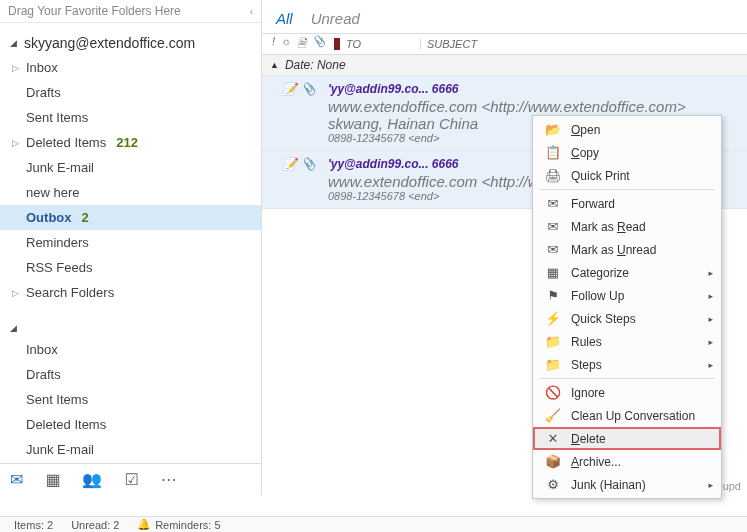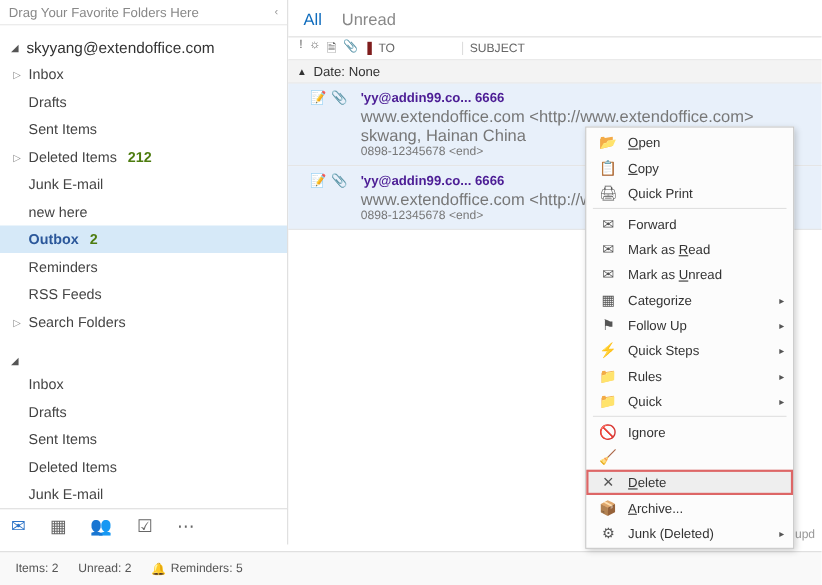--- a/index.html
+++ b/index.html
@@ -11,38 +11,38 @@
 .folder-tree { flex: 1; overflow: auto; padding-top: 8px; }
 .account { padding: 4px 10px; font-size: 14px; color: #333; cursor: pointer; display: flex; align-items: center; gap: 4px; }
 .account .caret { font-size: 9px; display: inline-block; width: 10px; color: #555; }
 .folder { padding: 5px 10px 5px 26px; font-size: 13px; color: #444; cursor: pointer; display: flex; align-items: center; gap: 4px; }
 .folder .caret { font-size: 9px; width: 10px; margin-left: -14px; color: #888; }
 .folder.selected { background: #d6e9f8; font-weight: 600; color: #2b579a; }
 .folder .count { color: #4d7c0f; font-weight: 600; margin-left: 6px; }
 .nav-icons { border-top: 1px solid #ddd; padding: 6px 10px; display: flex; gap: 22px; align-items: center; }
 .nav-icons span { font-size: 16px; color: #666; cursor: pointer; }
 .nav-icons span.active { color: #2b73c7; }
-.main { flex: 1; display: flex; flex-direction: column; }
+.main { flex: 1; display: flex; flex-direction: column; font-style: italic; }
 .filter-bar { padding: 10px 14px 6px; display: flex; gap: 18px; font-size: 15px; }
 .filter-bar .tab { color: #888; cursor: pointer; }
 .filter-bar .tab.active { color: #0f6cbd; }
 .col-header { display: flex; align-items: center; border-top: 1px solid #ddd; border-bottom: 1px solid #ddd; font-size: 11px; color: #666; background: #fff; height: 22px; }
 .col-header .iconcols { width: 72px; display: flex; gap: 6px; padding-left: 10px; }
-.col-header .to { width: 86px; border-left: 4px solid #7f1d1d; padding-left: 6px; }
+.col-header .to { width: 86px; border-left: 6px solid #7f1d1d; padding-left: 6px; }
 .col-header .subject { flex: 1; border-left: 1px solid #ddd; padding-left: 6px; }
 .group-header { background: #f3f3f3; border-bottom: 1px solid #e5e5e5; padding: 3px 8px; font-size: 12px; color: #333; display: flex; align-items: center; gap: 6px; }
 .group-header .gcaret { font-size: 9px; }
 .msg { border-bottom: 1px solid #e5e5e5; padding: 6px 8px 6px 20px; background: #e8f0fa; cursor: pointer; }
 .msg .row1 { display: flex; align-items: center; gap: 6px; }
 .msg .row1 .icons { display: flex; gap: 4px; font-size: 12px; color: #555; }
 .msg .row1 .to { color: #4c1d95; font-weight: 600; font-size: 12px; margin-left: 6px; }
 .msg .row2 { color: #777; font-size: 15px; padding-left: 46px; margin-top: 2px; }
 .msg .row3 { color: #777; font-size: 11px; padding-left: 46px; }
 .footer-note { position: absolute; right: 6px; bottom: 40px; color: #999; font-size: 11px; }
-.status-bar { position: absolute; left: 0; bottom: 0; width: 100%; height: 31px; border-top: 1px solid #ddd; background: #f9f9f9; display: flex; align-items: center; gap: 18px; padding: 0 14px; font-size: 11px; color: #555; }
+.status-bar { position: absolute; left: 0; bottom: 0; width: 100%; height: 16px; border-top: 1px solid #ddd; background: #f9f9f9; display: flex; align-items: center; gap: 18px; padding: 0 14px; font-size: 11px; color: #555; }
 .status-bar .rem { display: flex; align-items: center; gap: 4px; }
 .context-menu { position: absolute; left: 532px; top: 115px; width: 190px; background: #fcfcfc; border: 1px solid #c8c8c8; box-shadow: 2px 2px 6px rgba(0,0,0,0.2); padding: 2px 0; z-index: 100; }
 .cm-item { display: flex; align-items: center; padding: 4px 10px; font-size: 12px; color: #333; cursor: pointer; position: relative; }
 .cm-item .cm-icon { width: 20px; font-size: 13px; color: #555; text-align: center; margin-right: 8px; }
 .cm-item .cm-arrow { position: absolute; right: 8px; font-size: 9px; color: #555; }
 .cm-sep { height: 1px; background: #e0e0e0; margin: 2px 6px; }
 .cm-item.highlight { outline: 2px solid #d66; outline-offset: -2px; background: #eee; }
 .cm-item .ul { text-decoration: underline; }
 </style>
 </head>
@@ -221,37 +221,38 @@
       <span>Quick Steps</span>
       <span class="cm-arrow">▸</span>
     </div>
     <div class="cm-item">
       <span class="cm-icon">📁</span>
       <span>Rules</span>
       <span class="cm-arrow">▸</span>
     </div>
     <div class="cm-item">
       <span class="cm-icon">📁</span>
-      <span>Quick</span>
+      <span>Steps</span>
       <span class="cm-arrow">▸</span>
     </div>
     <div class="cm-sep"></div>
     <div class="cm-item">
       <span class="cm-icon">🚫</span>
       <span>Ignore</span>
     </div>
     <div class="cm-item">
       <span class="cm-icon">🧹</span>
+      <span>Clean Up Conversation</span>
     </div>
     <div class="cm-item highlight">
       <span class="cm-icon">✕</span>
       <span><span class="ul">D</span>elete</span>
     </div>
     <div class="cm-item">
       <span class="cm-icon">📦</span>
       <span><span class="ul">A</span>rchive...</span>
     </div>
     <div class="cm-item">
       <span class="cm-icon">⚙</span>
-      <span>Junk (Deleted)</span>
+      <span>Junk (Hainan)</span>
       <span class="cm-arrow">▸</span>
     </div>
   </div>
 
 </body></html>

